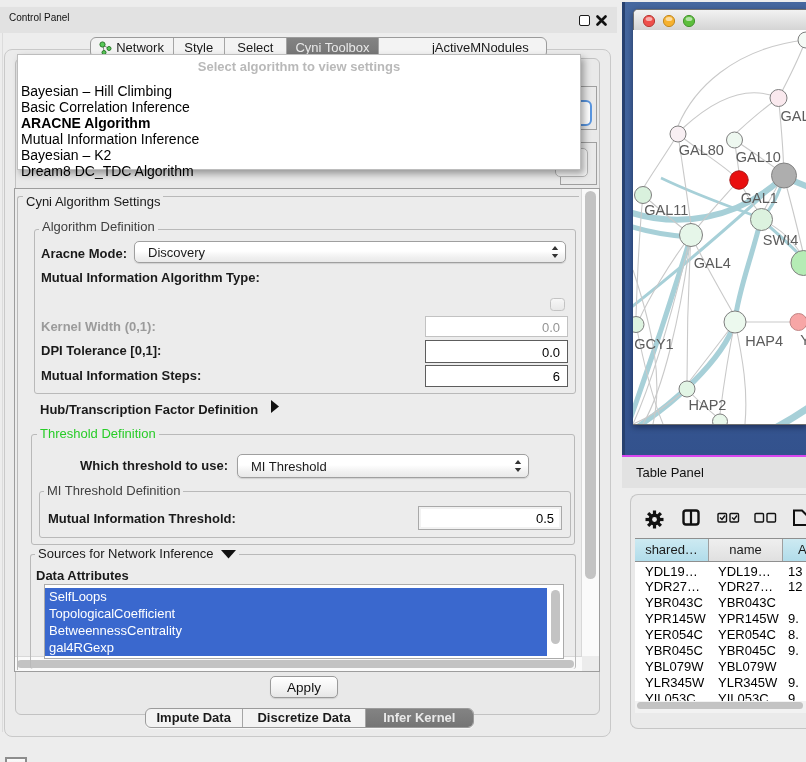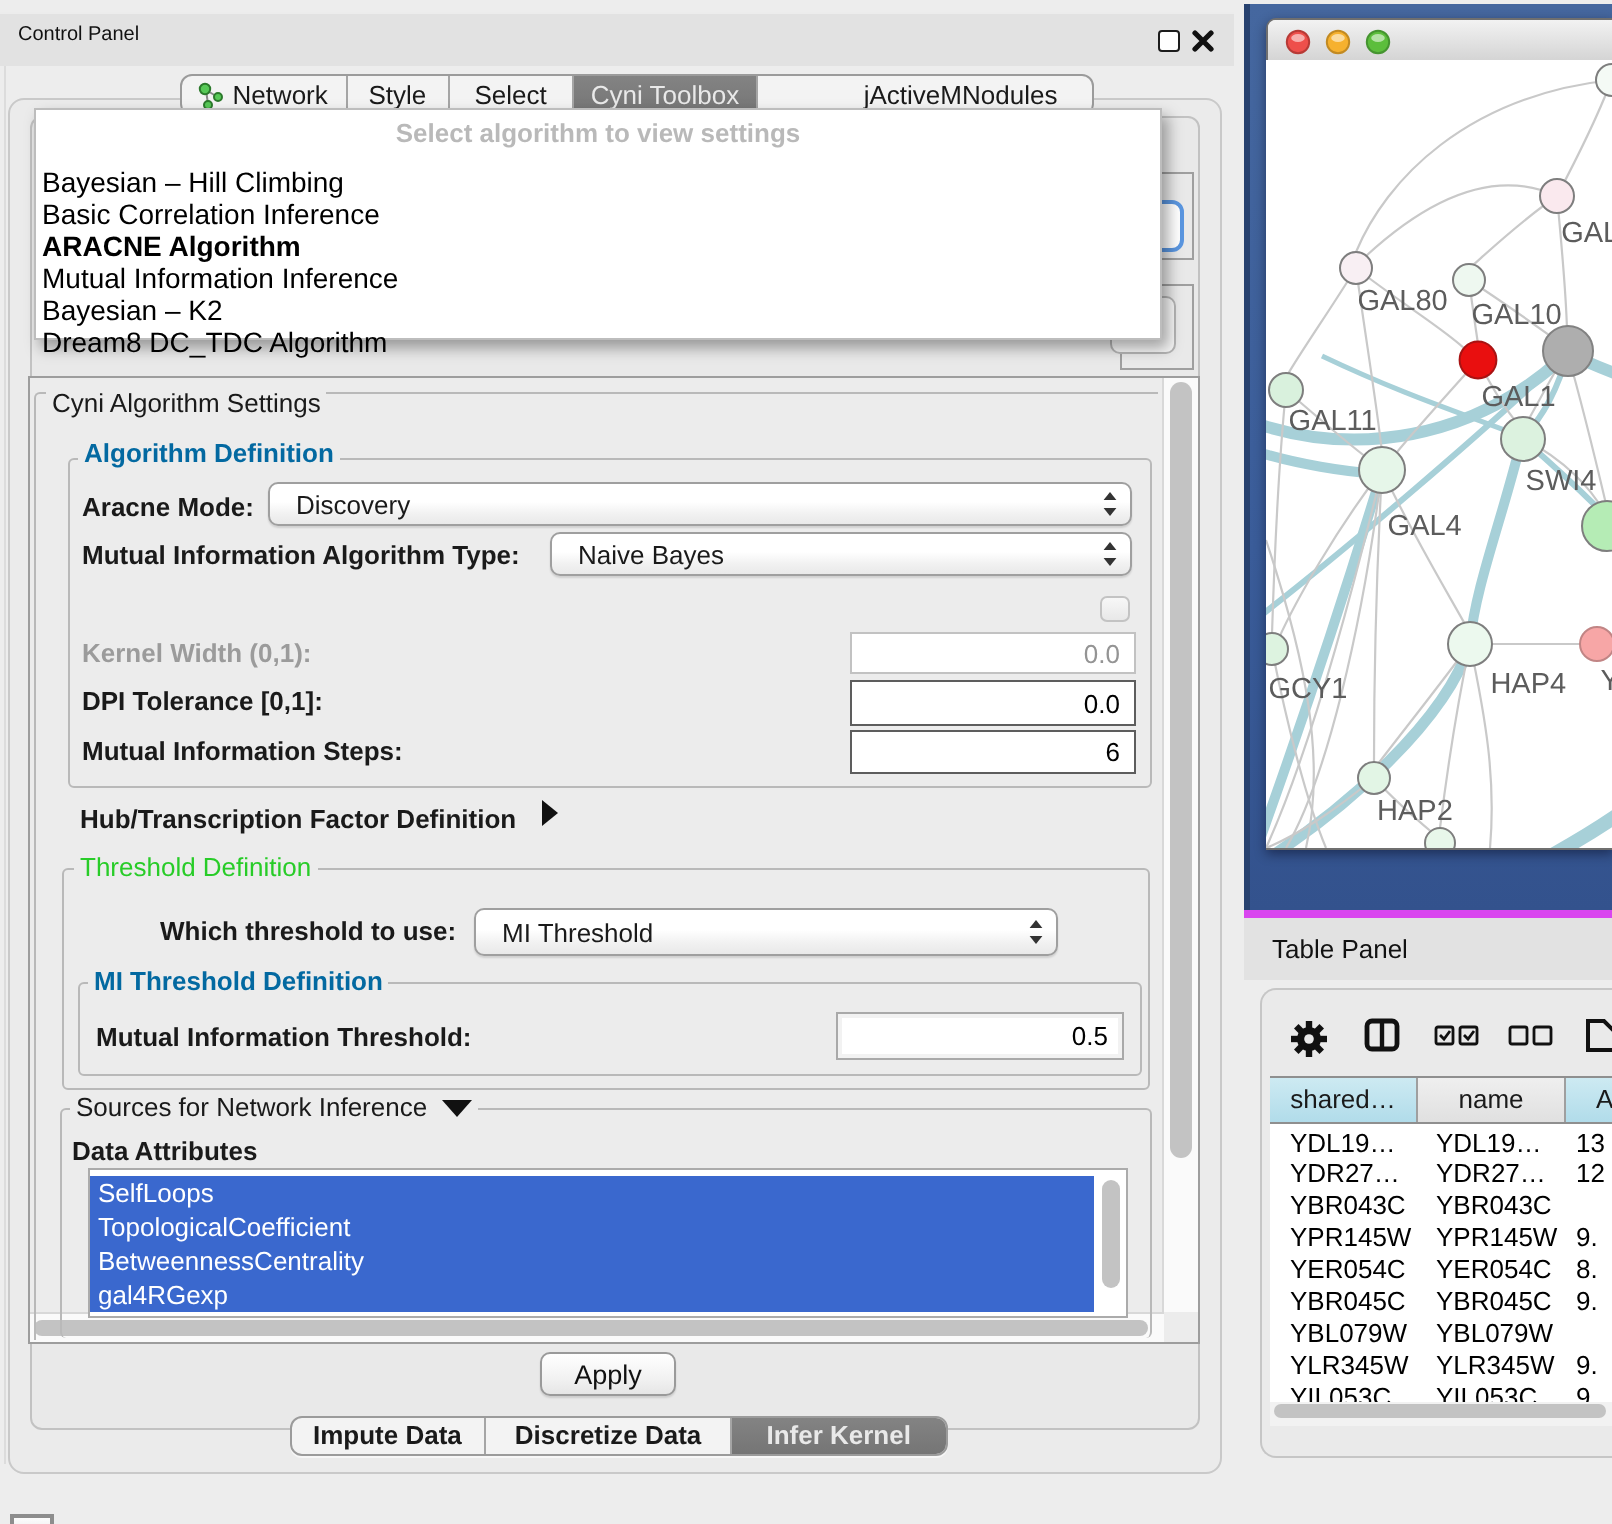--- a/index.html
+++ b/index.html
@@ -2,21 +2,21 @@
 <html><head>
 <meta charset="utf-8">
 <style>
   html,body{margin:0;padding:0;}
   body{width:806px;height:762px;overflow:hidden;background:#ededed;
        font-family:"Liberation Sans",sans-serif;font-size:13px;color:#1a1a1a;}
   #stage{position:absolute;left:0;top:0;width:806px;height:762px;overflow:hidden;}
   .abs{position:absolute;}
   .grp{position:absolute;border:1px solid #b9b9b9;border-radius:3px;}
   .grplabel{position:absolute;background:#ececec;padding:0 3px;line-height:13px;}
-  .blab{color:#0369a1;font-weight:bold;}
+  .blab{color:#404040;}
   .glab{color:#28cc28;}
   .boldlab{position:absolute;font-weight:bold;white-space:nowrap;}
   .combo{position:absolute;border:1px solid #9f9f9f;border-radius:5px;
     background:linear-gradient(#ffffff,#ffffff 45%,#f1f1f1 75%,#e9e9e9);
     box-shadow:0 1px 1px rgba(0,0,0,0.12);}
   .combo .ctext{position:absolute;left:13px;top:0;bottom:0;display:flex;align-items:center;}
   .carr{position:absolute;right:6px;top:50%;margin-top:-6px;width:8px;height:12px;}
   .tfield{position:absolute;background:#fff;text-align:right;}
   .tfield span{position:absolute;right:7px;top:50%;transform:translateY(-50%);}
   .seg{position:absolute;display:flex;border:1px solid #9b9b9b;border-radius:6px;
@@ -70,27 +70,20 @@
   <div class="boldlab" style="left:41px;top:246px;">Aracne Mode:</div>
   <div class="combo" style="left:134px;top:241px;width:430px;height:20px;">
     <div class="ctext">Discovery</div>
     <svg class="carr" viewBox="0 0 8 12">
         <path d="M4 0 L7.2 4 H0.8 Z" fill="#333"></path>
         <path d="M4 12 L7.2 8 H0.8 Z" fill="#333"></path>
       </svg>
   </div>
 
   <div class="boldlab" style="left:41px;top:270px;">Mutual Information Algorithm Type:</div>
-  <div class="combo" style="left:275px;top:266px;width:289px;height:20px;">
-    <div class="ctext">Naive Bayes</div>
-    <svg class="carr" viewBox="0 0 8 12">
-        <path d="M4 0 L7.2 4 H0.8 Z" fill="#333"></path>
-        <path d="M4 12 L7.2 8 H0.8 Z" fill="#333"></path>
-      </svg>
-  </div>
 
   <div class="abs" style="left:550px;top:297.5px;width:13px;height:11.5px;border:1px solid #c3c3c3;border-radius:3.5px;background:linear-gradient(#f7f7f7,#e8e8e8);"></div>
 
   <div class="boldlab" style="left:41px;top:319px;color:#9b9b9b;">Kernel Width (0,1):</div>
   <div class="tfield" style="left:425px;top:316px;width:141px;height:19px;border:1px solid #c2c2c2;color:#949494;">
       <span>0.0</span>
     </div>
 
   <div class="boldlab" style="left:41px;top:343px;">DPI Tolerance [0,1]:</div>
   <div class="tfield" style="left:425px;top:340px;width:141px;height:21px;border:1px solid #5d5d5d;color:#000;">
@@ -272,21 +265,21 @@
       <text x="11.3" y="185.2">GAL11</text>
       <text x="129.8" y="214.8">SWI4</text>
       <text x="60.8" y="237.6">GAL4</text>
       <text x="1.2" y="319">GCY1</text>
       <text x="112.2" y="316.3">HAP4</text>
       <text x="167.3" y="315">Y</text>
       <text x="55.5" y="380.1">HAP2</text>
     </g>
   </svg>
 
-  <div class="abs" style="left:622px;top:455px;width:184px;height:31px;background:#e2e2e2;border-top:4px solid #d946ef;">
+  <div class="abs" style="left:622px;top:455px;width:184px;height:31px;background:#e2e2e2;border-top:2px solid #d946ef;">
     <div class="abs" style="left:14px;top:8px;font-size:13px;color:#111;">Table Panel</div>
   </div>
 
   <div class="abs" style="left:630px;top:494px;width:176px;height:233px;border:1px solid #c6c6c6;border-right:none;border-radius:8px 0 0 8px;background:#eaeaea;">
   </div>
 
   <svg class="abs" style="left:645px;top:509px;" width="161" height="20" viewBox="0 0 161 20" id="icons">
 
     <g transform="translate(9.5,10.5)">
       <g fill="#111">

